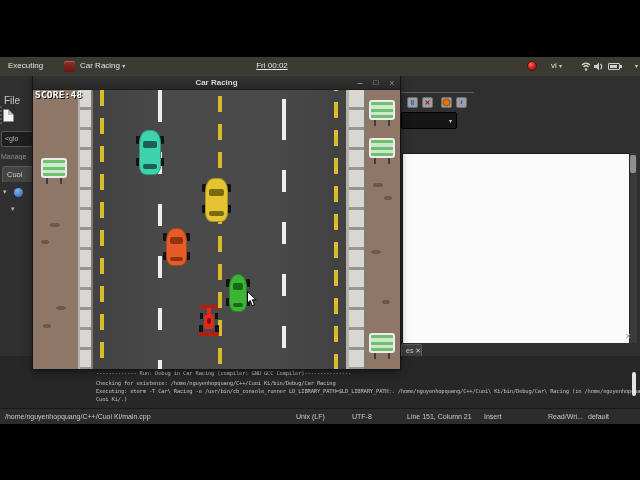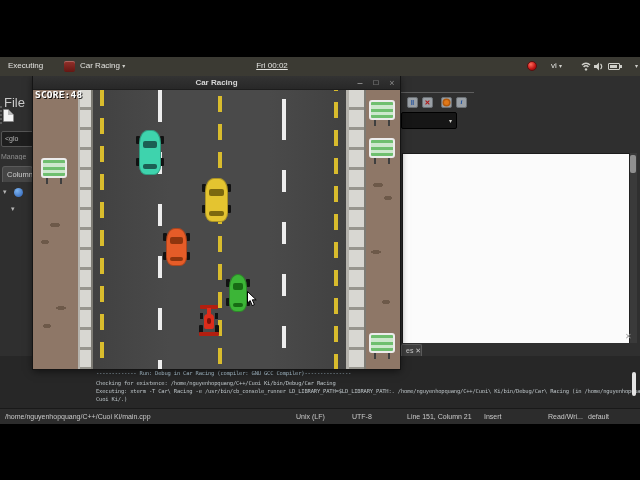--- a/index.html
+++ b/index.html
@@ -10,21 +10,21 @@
   #gnome-panel{left:0;top:57px;width:640px;height:19px;background:#3b3a33;font-size:8px;color:#e3e3e0;z-index:8;}
   #gnome-panel .pitem{position:absolute;top:4px;white-space:nowrap;}
   .caret{font-size:6px;color:#cfcfc9;}
   #app-icon{left:64px;top:4px;width:11px;height:11px;background:linear-gradient(180deg,#93302a,#641713);border-radius:2px;box-shadow:inset 0 1px 0 rgba(255,255,255,.25);}
   #record-icon{left:527px;top:4px;width:10px;height:10px;border-radius:50%;background:radial-gradient(circle at 35% 30%,#ff6a5a,#c01414 60%,#7c0b0b);border:1px solid #5c0e0e;box-sizing:border-box;}
   #battery-icon{left:608px;top:6px;width:12px;height:7px;border:1px solid #cfcfc9;border-radius:1px;box-sizing:border-box;}
   #battery-icon i{position:absolute;left:1px;top:1px;bottom:1px;width:7px;background:#cfcfc9;}
   #battery-icon b{position:absolute;right:-3px;top:1px;width:2px;height:3px;background:#cfcfc9;}
   
   #desktop{left:0;top:76px;width:640px;height:332px;background:#2f2f2f;z-index:1;}
-  .ide-text{position:absolute;color:#c9c9c9;font-size:13px;white-space:nowrap;}
+  .ide-text{position:absolute;color:#c9c9c9;font-size:10px;white-space:nowrap;}
   #new-file-icon{left:3px;top:33px;width:11px;height:13px;background:#f4f4f4;border:1px solid #8a8a8a;border-radius:1px;box-sizing:border-box;}
   #new-file-icon i{position:absolute;right:-1px;top:-1px;border:3px solid #2f2f2f;border-left-color:#bbb;border-bottom-color:#bbb;}
   #toolbar-grip{left:0;top:30px;width:2px;height:18px;border-left:2px dotted #5a5a5a;}
   #scope-combo{left:1px;top:55px;width:33px;height:16px;background:#1e1e1e;border:1px solid #555;border-radius:2px;box-sizing:border-box;}
   #scope-combo span{position:absolute;left:3px;top:3px;font-size:7px;color:#b5b5b5;}
   #management-caption{left:1px;top:77px;font-size:7px;color:#8f8f8f;width:32px;overflow:hidden;}
   #projects-tab{left:2px;top:90px;width:31px;height:16px;background:#454545;border:1px solid #5a5a5a;border-bottom:none;border-radius:3px 3px 0 0;box-sizing:border-box;}
   #projects-tab span{position:absolute;left:4px;top:3px;font-size:7.5px;color:#d0d0d0;}
   .tree-caret{position:absolute;font-size:7px;color:#b5b5b5;}
   #ws-icon{left:14px;top:112px;width:9px;height:9px;border-radius:50%;background:radial-gradient(circle at 35% 30%,#7db4f0,#2a5fb4);}
@@ -120,21 +120,21 @@
     <span class="ide-text" style="left:4px;top:19px;">File</span>
     <span class="abs" id="toolbar-grip"></span>
     <span class="abs" id="new-file-icon">
         <i></i>
       </span>
     <span class="abs" id="scope-combo">
         <span>&lt;glo</span>
       </span>
     <span class="ide-text" id="management-caption">Manage</span>
     <span class="abs" id="projects-tab">
-        <span>Column</span>
+        <span>Cuoi</span>
       </span>
     <span class="tree-caret" style="left:3px;top:112px;">▾</span>
     <span class="abs" id="ws-icon"></span>
     <span class="tree-caret" style="left:11px;top:129px;">▾</span>
 
     <span class="abs" id="dbg-divider"></span>
     <span class="ide-text" style="left:396px;top:21px;color:#9fa4a8;font-weight:bold;">‹</span>
     <span class="tbtn" style="left:407px;color:#1d4e9e;">‖</span>
     <span class="tbtn" style="left:422px;color:#b01616;">✕</span>
     <span class="tbtn" style="left:441px;">

